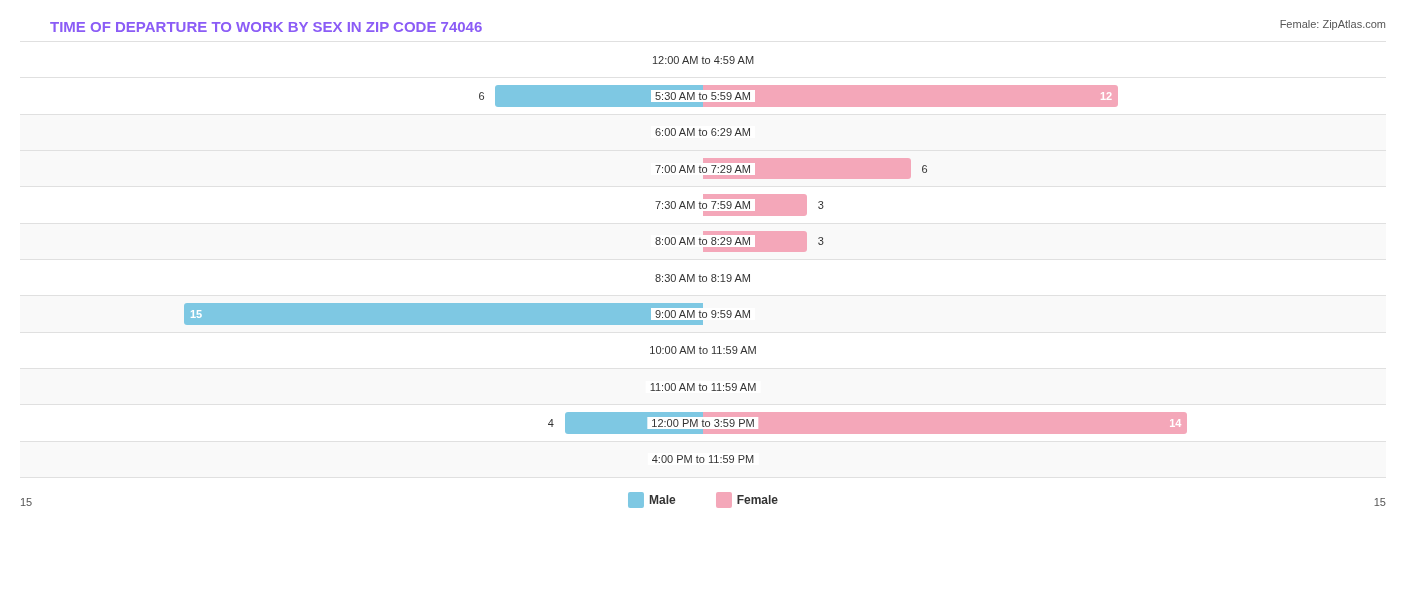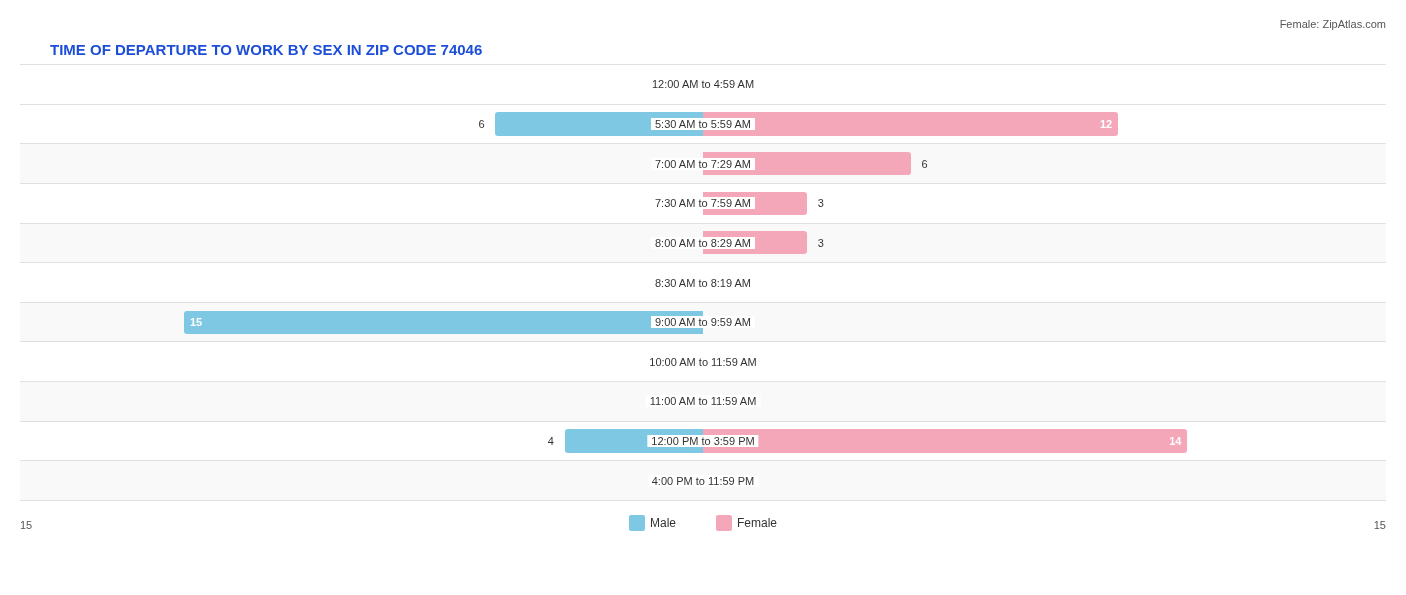--- a/index.html
+++ b/index.html
@@ -12,25 +12,24 @@
     }
     .chart-container {
       width: 1406px;
       height: 595px;
       padding: 18px 20px 40px 20px;
       position: relative;
     }
     .chart-title {
       font-size: 15px;
       font-weight: bold;
-      color: #1d4ed8;
+      color: #8b5cf6;
       text-align: left;
       margin-bottom: 6px;
       padding-left: 30px;
-      margin-top: 23px;
     }
     .source-label {
       font-size: 11px;
       color: #555;
       position: absolute;
       top: 18px;
       right: 20px;
     }
     .chart-area {
       position: relative;
@@ -124,20 +123,21 @@
     .legend {
       position: absolute;
       bottom: 0;
       left: 50%;
       transform: translateX(-50%);
       display: flex;
       gap: 40px;
       align-items: center;
       font-size: 12px;
       color: #333;
+      font-weight: bold;
     }
     .legend-item {
       display: flex;
       align-items: center;
       gap: 5px;
     }
     .legend-swatch {
       width: 16px;
       height: 16px;
       border-radius: 2px;
@@ -173,20 +173,25 @@
           <div class="male-value" style="margin-right: 0.5%; padding-right: 4px;">0</div>
           <div class="female-value" style="margin-left: 0.5%; padding-left: 4px;">0</div>
         </div>
         <div class="row">
           <div class="row-label">5:30 AM to 5:59 AM</div>
           <div class="male-value" style="margin-right: 15.7%; padding-right: 4px;">6</div>
           <div class="male-bar" style="width: 15.2%;"></div>
           <div class="female-bar" style="width: 30.4%;">
             <span class="value-on-bar-right" style="right: 6px;">12</span>
           </div>
+        </div>
+        <div class="row row-alt">
+          <div class="row-label">6:00 AM to 6:29 AM</div>
+          <div class="male-value" style="margin-right: 0.5%; padding-right: 4px;">0</div>
+          <div class="female-value" style="margin-left: 0.5%; padding-left: 4px;">0</div>
         </div>
         <div class="row row-alt">
           <div class="row-label">7:00 AM to 7:29 AM</div>
           <div class="male-value" style="margin-right: 0.5%; padding-right: 4px;">0</div>
           <div class="female-value" style="margin-left: 15.7%; padding-left: 4px;">6</div>
           <div class="female-bar" style="width: 15.2%;"></div>
         </div>
         <div class="row">
           <div class="row-label">7:30 AM to 7:59 AM</div>
           <div class="male-value" style="margin-right: 0.5%; padding-right: 4px;">0</div>

